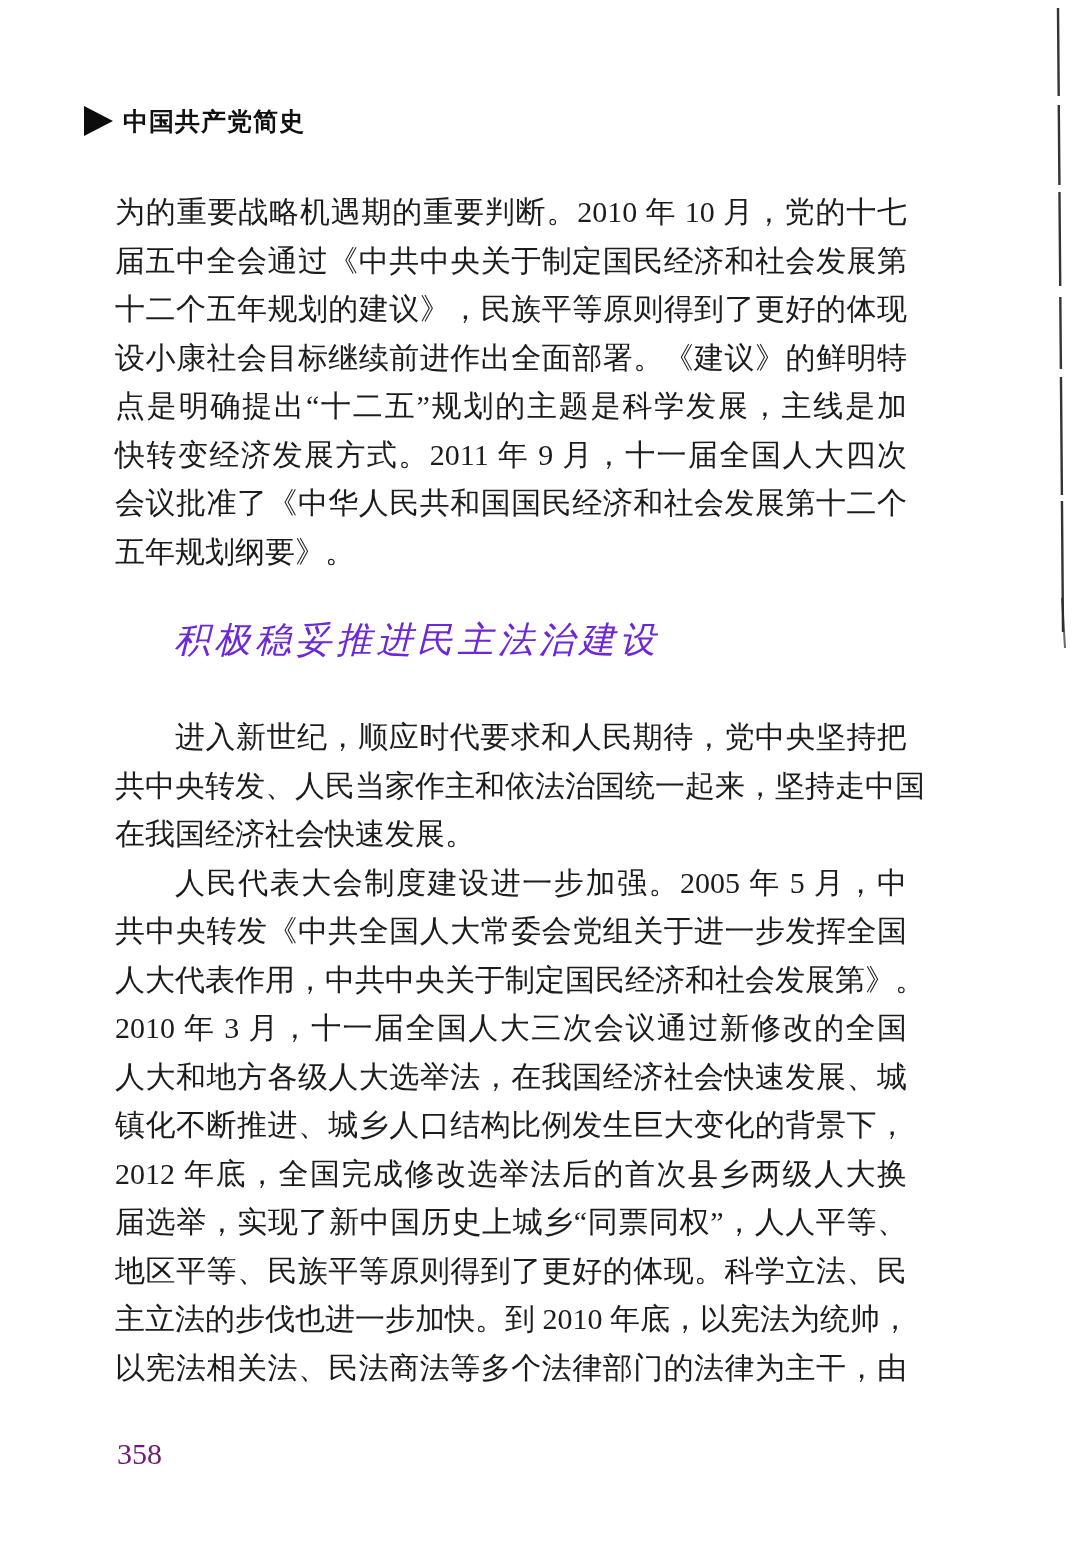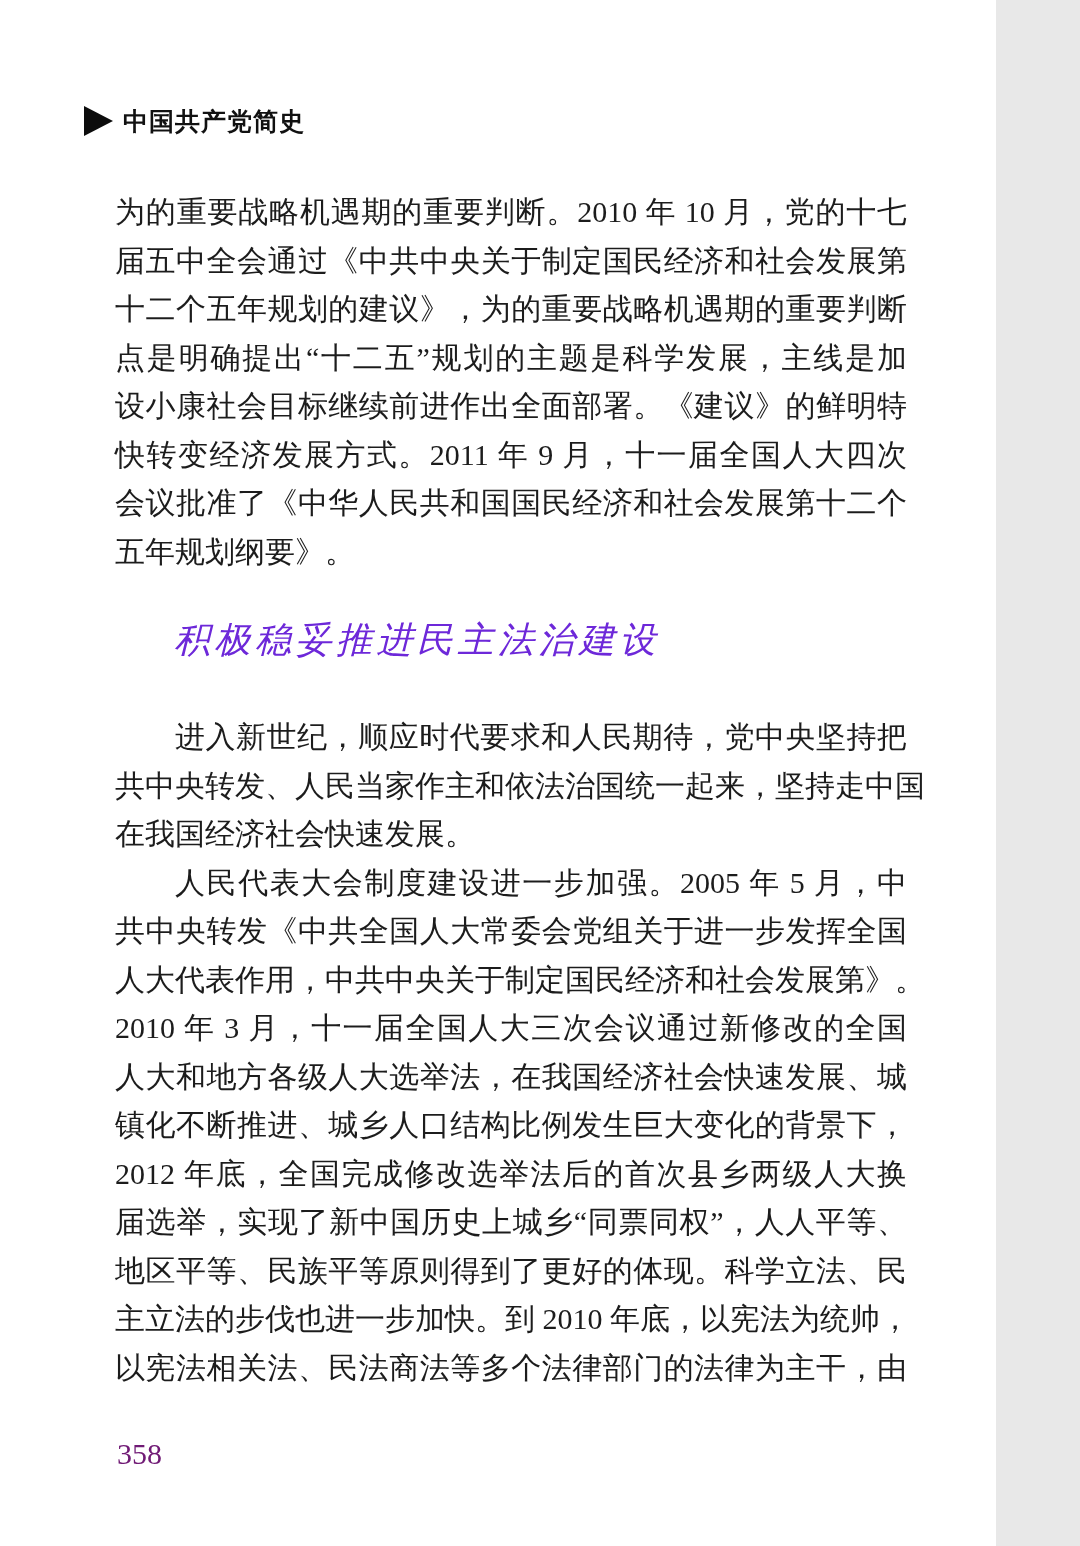--- a/index.html
+++ b/index.html
@@ -1,18 +1,18 @@
 <!DOCTYPE html>
 <html><head>
 <meta charset="utf-8">
 <style>
   html,body{margin:0;padding:0;background:#e8e8e8;}
   .page{
     position:relative;
-    width:996px;height:1546px;
+    width:1080px;height:1546px;
     background:#ffffff;
     overflow:hidden;
     font-family:"Liberation Serif","DejaVu Serif",serif;
     color:#1c1c1c;
   }
   
   .book-header{
     position:absolute;left:84px;top:106px;
     display:flex;align-items:center;gap:10px;
   }
@@ -68,23 +68,23 @@
 
   <div class="book-header">
     <span class="tri-icon"></span>
     <span class="book-title">中国共产党简史</span>
   </div>
 
   <div class="text-content">
       <div class="paragraph">
         <div class="line">为的重要战略机遇期的重要判断。2010 年 10 月，党的十七</div>
         <div class="line">届五中全会通过《中共中央关于制定国民经济和社会发展第</div>
-        <div class="line">十二个五年规划的建议》，为的重要战略机遇期的重要判断</div>
+        <div class="line">十二个五年规划的建议》，民族平等原则得到了更好的体现</div>
+        <div class="line">设小康社会目标继续前进作出全面部署。《建议》的鲜明特</div>
         <div class="line">点是明确提出“十二五”规划的主题是科学发展，主线是加</div>
-        <div class="line">设小康社会目标继续前进作出全面部署。《建议》的鲜明特</div>
         <div class="line">快转变经济发展方式。2011 年 9 月，十一届全国人大四次</div>
         <div class="line">会议批准了《中华人民共和国国民经济和社会发展第十二个</div>
         <div class="line short">五年规划纲要》。</div>
       </div>
       <div class="section-heading">积极稳妥推进民主法治建设</div>
       <div class="paragraph">
         <div class="line indent">进入新世纪，顺应时代要求和人民期待，党中央坚持把</div>
         <div class="line">共中央转发、人民当家作主和依法治国统一起来，坚持走中国</div>
         <div class="line short">在我国经济社会快速发展。</div>
       </div>

